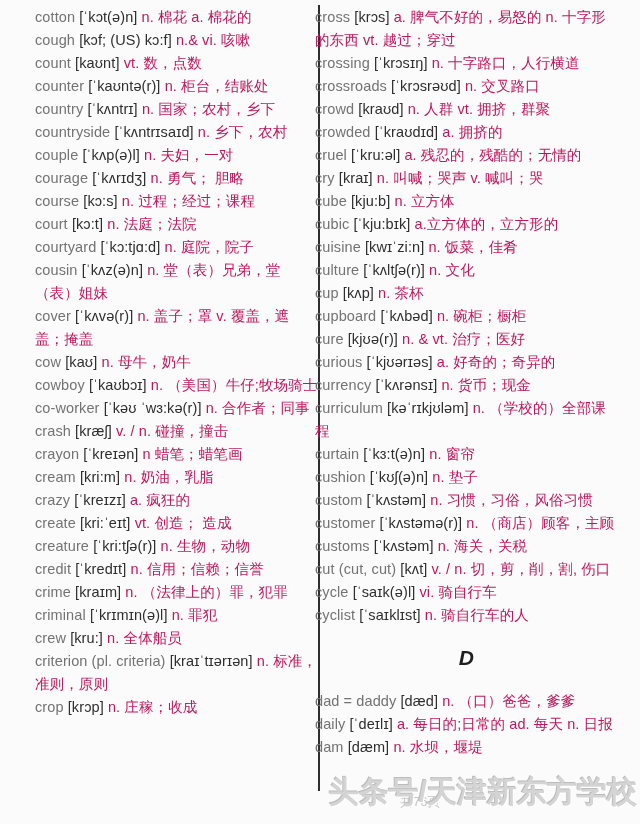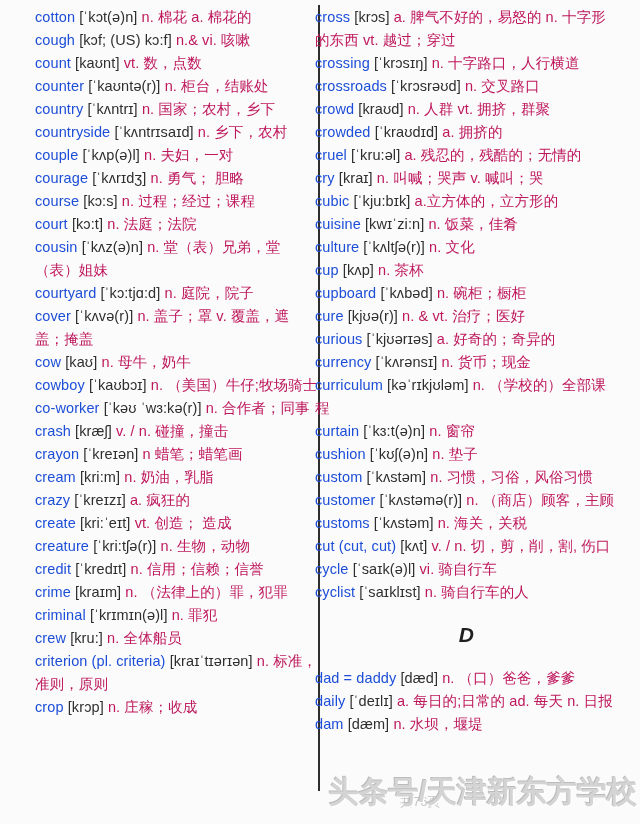--- a/index.html
+++ b/index.html
@@ -14,21 +14,21 @@
   .page{position:absolute;inset:0;}
   .col{
     position:absolute;top:6px;
     font-size:14.5px;
     line-height:23px;
     letter-spacing:0.1px;
   }
   .col-left{left:35px;width:283px;}
   .col-right{left:315px;width:303px;}
   .entry{margin:0;padding:0;word-break:break-word;}
-  .entry .w{color:#1d4ed8;}
+  .entry .w{color:#737373;}
   .entry .ph{color:#2e2e2e;text-align:center;}
   .entry .def{color:#be185d;}
   .divider{
     position:absolute;
     left:318px;top:5px;
     width:2px;height:786px;
     background:#2e2e2e;
   }
   .section-header{
     text-align:center;
@@ -64,22 +64,22 @@
       <p class="entry"><span class="w">cotton</span><span class="ph"> [ˈkɔt(ə)n] </span><span class="def">n. 棉花 a. 棉花的</span></p>
       <p class="entry"><span class="w">cough</span><span class="ph"> [kɔf; (US) kɔ:f] </span><span class="def">n.&amp; vi. 咳嗽</span></p>
       <p class="entry"><span class="w">count</span><span class="ph"> [kaʊnt] </span><span class="def">vt. 数，点数</span></p>
       <p class="entry"><span class="w">counter</span><span class="ph"> [ˈkaʊntə(r)] </span><span class="def">n. 柜台，结账处</span></p>
       <p class="entry"><span class="w">country</span><span class="ph"> [ˈkʌntrɪ] </span><span class="def">n. 国家；农村，乡下</span></p>
       <p class="entry"><span class="w">countryside</span><span class="ph"> [ˈkʌntrɪsaɪd] </span><span class="def">n. 乡下，农村</span></p>
       <p class="entry"><span class="w">couple</span><span class="ph"> [ˈkʌp(ə)l] </span><span class="def">n. 夫妇，一对</span></p>
       <p class="entry"><span class="w">courage</span><span class="ph"> [ˈkʌrɪdʒ] </span><span class="def">n. 勇气； 胆略</span></p>
       <p class="entry"><span class="w">course</span><span class="ph"> [kɔ:s] </span><span class="def">n. 过程；经过；课程</span></p>
       <p class="entry"><span class="w">court</span><span class="ph"> [kɔ:t] </span><span class="def">n. 法庭；法院</span></p>
+      <p class="entry"><span class="w">courtyard</span><span class="ph"> [ˈkɔ:tjɑ:d] </span><span class="def">n. 庭院，院子</span></p>
       <p class="entry"><span class="w">cousin</span><span class="ph"> [ˈkʌz(ə)n] </span><span class="def">n. 堂（表）兄弟，堂（表）姐妹</span></p>
-      <p class="entry"><span class="w">courtyard</span><span class="ph"> [ˈkɔ:tjɑ:d] </span><span class="def">n. 庭院，院子</span></p>
       <p class="entry"><span class="w">cover</span><span class="ph"> [ˈkʌvə(r)] </span><span class="def">n. 盖子；罩 v. 覆盖，遮盖；掩盖</span></p>
       <p class="entry"><span class="w">cow</span><span class="ph"> [kaʊ] </span><span class="def">n. 母牛，奶牛</span></p>
       <p class="entry"><span class="w">cowboy</span><span class="ph"> [ˈkaʊbɔɪ] </span><span class="def">n. （美国）牛仔;牧场骑士</span></p>
       <p class="entry"><span class="w">co-worker</span><span class="ph"> [ˈkəʊ ˈwɜ:kə(r)] </span><span class="def">n. 合作者；同事</span></p>
       <p class="entry"><span class="w">crash</span><span class="ph"> [kræʃ] </span><span class="def">v. / n. 碰撞，撞击</span></p>
       <p class="entry"><span class="w">crayon</span><span class="ph"> [ˈkreɪən] </span><span class="def">n 蜡笔；蜡笔画</span></p>
       <p class="entry"><span class="w">cream</span><span class="ph"> [kri:m] </span><span class="def">n. 奶油，乳脂</span></p>
       <p class="entry"><span class="w">crazy</span><span class="ph"> [ˈkreɪzɪ] </span><span class="def">a. 疯狂的</span></p>
       <p class="entry"><span class="w">create</span><span class="ph"> [kri:ˈeɪt] </span><span class="def">vt. 创造； 造成</span></p>
       <p class="entry"><span class="w">creature</span><span class="ph"> [ˈkri:tʃə(r)] </span><span class="def">n. 生物，动物</span></p>
@@ -95,20 +95,21 @@
 
   <div class="col col-right" id="col-right">
     <div id="right-before">
         <p class="entry"><span class="w">cross</span><span class="ph"> [krɔs] </span><span class="def">a. 脾气不好的，易怒的 n. 十字形的东西 vt. 越过；穿过</span></p>
         <p class="entry"><span class="w">crossing</span><span class="ph"> [ˈkrɔsɪŋ] </span><span class="def">n. 十字路口，人行横道</span></p>
         <p class="entry"><span class="w">crossroads</span><span class="ph"> [ˈkrɔsrəʊd] </span><span class="def">n. 交叉路口</span></p>
         <p class="entry"><span class="w">crowd</span><span class="ph"> [kraʊd] </span><span class="def">n. 人群 vt. 拥挤，群聚</span></p>
         <p class="entry"><span class="w">crowded</span><span class="ph"> [ˈkraʊdɪd] </span><span class="def">a. 拥挤的</span></p>
         <p class="entry"><span class="w">cruel</span><span class="ph"> [ˈkru:əl] </span><span class="def">a. 残忍的，残酷的；无情的</span></p>
         <p class="entry"><span class="w">cry</span><span class="ph"> [kraɪ] </span><span class="def">n. 叫喊；哭声 v. 喊叫；哭</span></p>
+        <p class="entry"><span class="w">cube</span><span class="ph"> [kju:b] </span><span class="def">n. 立方体</span></p>
         <p class="entry"><span class="w">cubic</span><span class="ph"> [ˈkju:bɪk] </span><span class="def">a.立方体的，立方形的</span></p>
         <p class="entry"><span class="w">cuisine</span><span class="ph"> [kwɪˈzi:n] </span><span class="def">n. 饭菜，佳肴</span></p>
         <p class="entry"><span class="w">culture</span><span class="ph"> [ˈkʌltʃə(r)] </span><span class="def">n. 文化</span></p>
         <p class="entry"><span class="w">cup</span><span class="ph"> [kʌp] </span><span class="def">n. 茶杯</span></p>
         <p class="entry"><span class="w">cupboard</span><span class="ph"> [ˈkʌbəd] </span><span class="def">n. 碗柜；橱柜</span></p>
         <p class="entry"><span class="w">cure</span><span class="ph"> [kjʊə(r)] </span><span class="def">n. &amp; vt. 治疗；医好</span></p>
         <p class="entry"><span class="w">curious</span><span class="ph"> [ˈkjʊərɪəs] </span><span class="def">a. 好奇的；奇异的</span></p>
         <p class="entry"><span class="w">currency</span><span class="ph"> [ˈkʌrənsɪ] </span><span class="def">n. 货币；现金</span></p>
         <p class="entry"><span class="w">curriculum</span><span class="ph"> [kəˈrɪkjʊləm] </span><span class="def">n. （学校的）全部课程</span></p>
         <p class="entry"><span class="w">curtain</span><span class="ph"> [ˈkɜ:t(ə)n] </span><span class="def">n. 窗帘</span></p>

